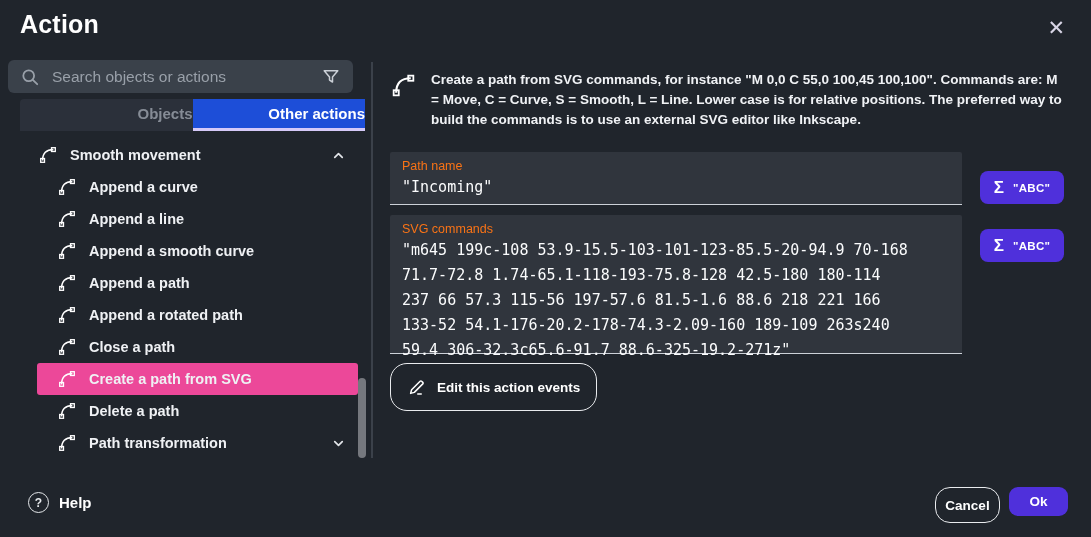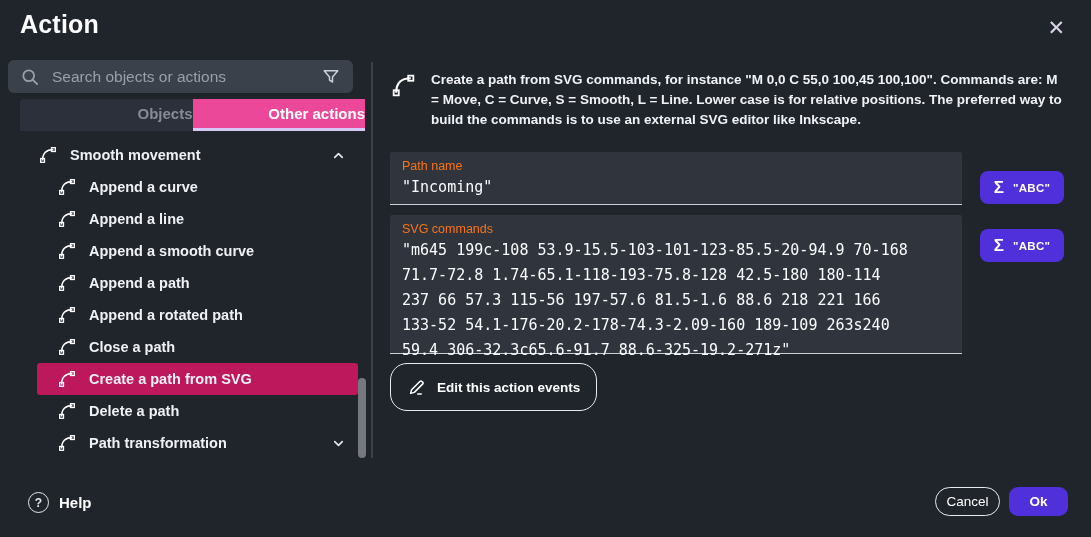--- a/index.html
+++ b/index.html
@@ -10,28 +10,28 @@
 
   
   .search{position:absolute;left:8px;top:60px;width:345px;height:33px;background:#3A414A;border-radius:6px;
     display:flex;align-items:center;gap:10px;padding:0 12px;box-sizing:border-box;}
   .search input{flex:1;background:transparent;border:none;outline:none;color:#E8EAED;font-size:15.5px;font-family:inherit;min-width:0;}
   .search input::placeholder{color:#99A0A9;}
   .icon20{width:20px;height:20px;display:inline-flex;flex:none;}
   .tabs{position:absolute;left:20px;top:99px;width:345px;height:32px;display:flex;background:#2B303A;border-radius:4px 4px 0 0;}
   .tab{flex:1;display:flex;align-items:center;justify-content:flex-end;font-size:15px;font-weight:700;color:#868C96;
     box-sizing:border-box;border-bottom:3px solid transparent;cursor:pointer;}
-  .tab.active{color:#FFFFFF;background:#ec4899;border-bottom-color:#D5C9F8;}
+  .tab.active{color:#FFFFFF;background:#1d4ed8;border-bottom-color:#D5C9F8;}
 
   .list{position:absolute;left:20px;top:139px;width:338px;}
   .row{height:32px;display:flex;align-items:center;gap:12px;box-sizing:border-box;border-radius:3px;cursor:pointer;}
   .row .lbl{font-size:14.5px;font-weight:700;color:#EFF1F4;white-space:nowrap;}
   .row.group{padding:0 12px 0 18px;}
   .row.item{margin-left:17px;padding:0 12px 0 20px;}
-  .row.selected{background:#be185d;}
+  .row.selected{background:#ec4899;}
   .chev{margin-left:auto;display:inline-flex;width:15px;height:15px;}
   .scroll-thumb{position:absolute;left:358px;top:378px;width:8px;height:80px;background:#75787E;border-radius:4px;cursor:pointer;}
   .panel-divider{position:absolute;left:371px;top:62px;width:2px;height:396px;background:#3B414A;}
 
   
   .desc{position:absolute;left:390px;top:70px;width:676px;display:flex;gap:14px;align-items:flex-start;}
   .desc .icon26{width:27px;height:27px;flex:none;margin-top:2px;}
   .desc p{margin:0;width:648px;font-size:13.5px;font-weight:600;line-height:20px;color:#F0F2F5;}
 
   .field{position:absolute;left:390px;width:572px;background:#30353D;border-bottom:1px solid #CCD1D8;
@@ -50,22 +50,22 @@
   .expr .abc{font-size:11.5px;font-weight:700;letter-spacing:.3px;}
 
   .edit-btn{position:absolute;left:390px;top:363px;height:48px;display:flex;align-items:center;gap:10px;
     background:transparent;border:1.5px solid #E9EBEE;border-radius:17px;color:#FFFFFF;
     font-size:13.5px;font-weight:700;padding:0 16px;cursor:pointer;font-family:inherit;}
 
   
   .help{position:absolute;left:28px;top:492px;display:flex;align-items:center;gap:10px;font-size:15px;font-weight:700;color:#FFFFFF;cursor:pointer;}
   .qcircle{width:21px;height:21px;box-sizing:border-box;border:1.6px solid #E5E8EB;border-radius:50%;
     display:flex;align-items:center;justify-content:center;font-size:12px;font-weight:700;color:#E5E8EB;}
-  .btn-cancel{position:absolute;left:935px;top:487px;width:65px;height:29px;background:transparent;
-    border:1.5px solid #E9EBEE;border-radius:15px;color:#FFFFFF;font-size:13.5px;font-weight:400;cursor:pointer;font-family:inherit;box-sizing:border-box;}
+  .btn-cancel{position:absolute;left:935px;top:487px;width:65px;height:36px;background:transparent;
+    border:1.5px solid #E9EBEE;border-radius:15px;color:#FFFFFF;font-size:13.5px;font-weight:700;cursor:pointer;font-family:inherit;box-sizing:border-box;}
   .btn-ok{position:absolute;left:1009px;top:487px;width:59px;height:29px;background:#4F30DB;border:none;
     border-radius:9px;color:#FFFFFF;font-size:13.5px;font-weight:700;cursor:pointer;font-family:inherit;}
 </style>
 </head>
 <body>
 
 <div class="dialog">
 
   <h1 class="title">Action</h1>
   <button class="close"><span>✕</span></button>

